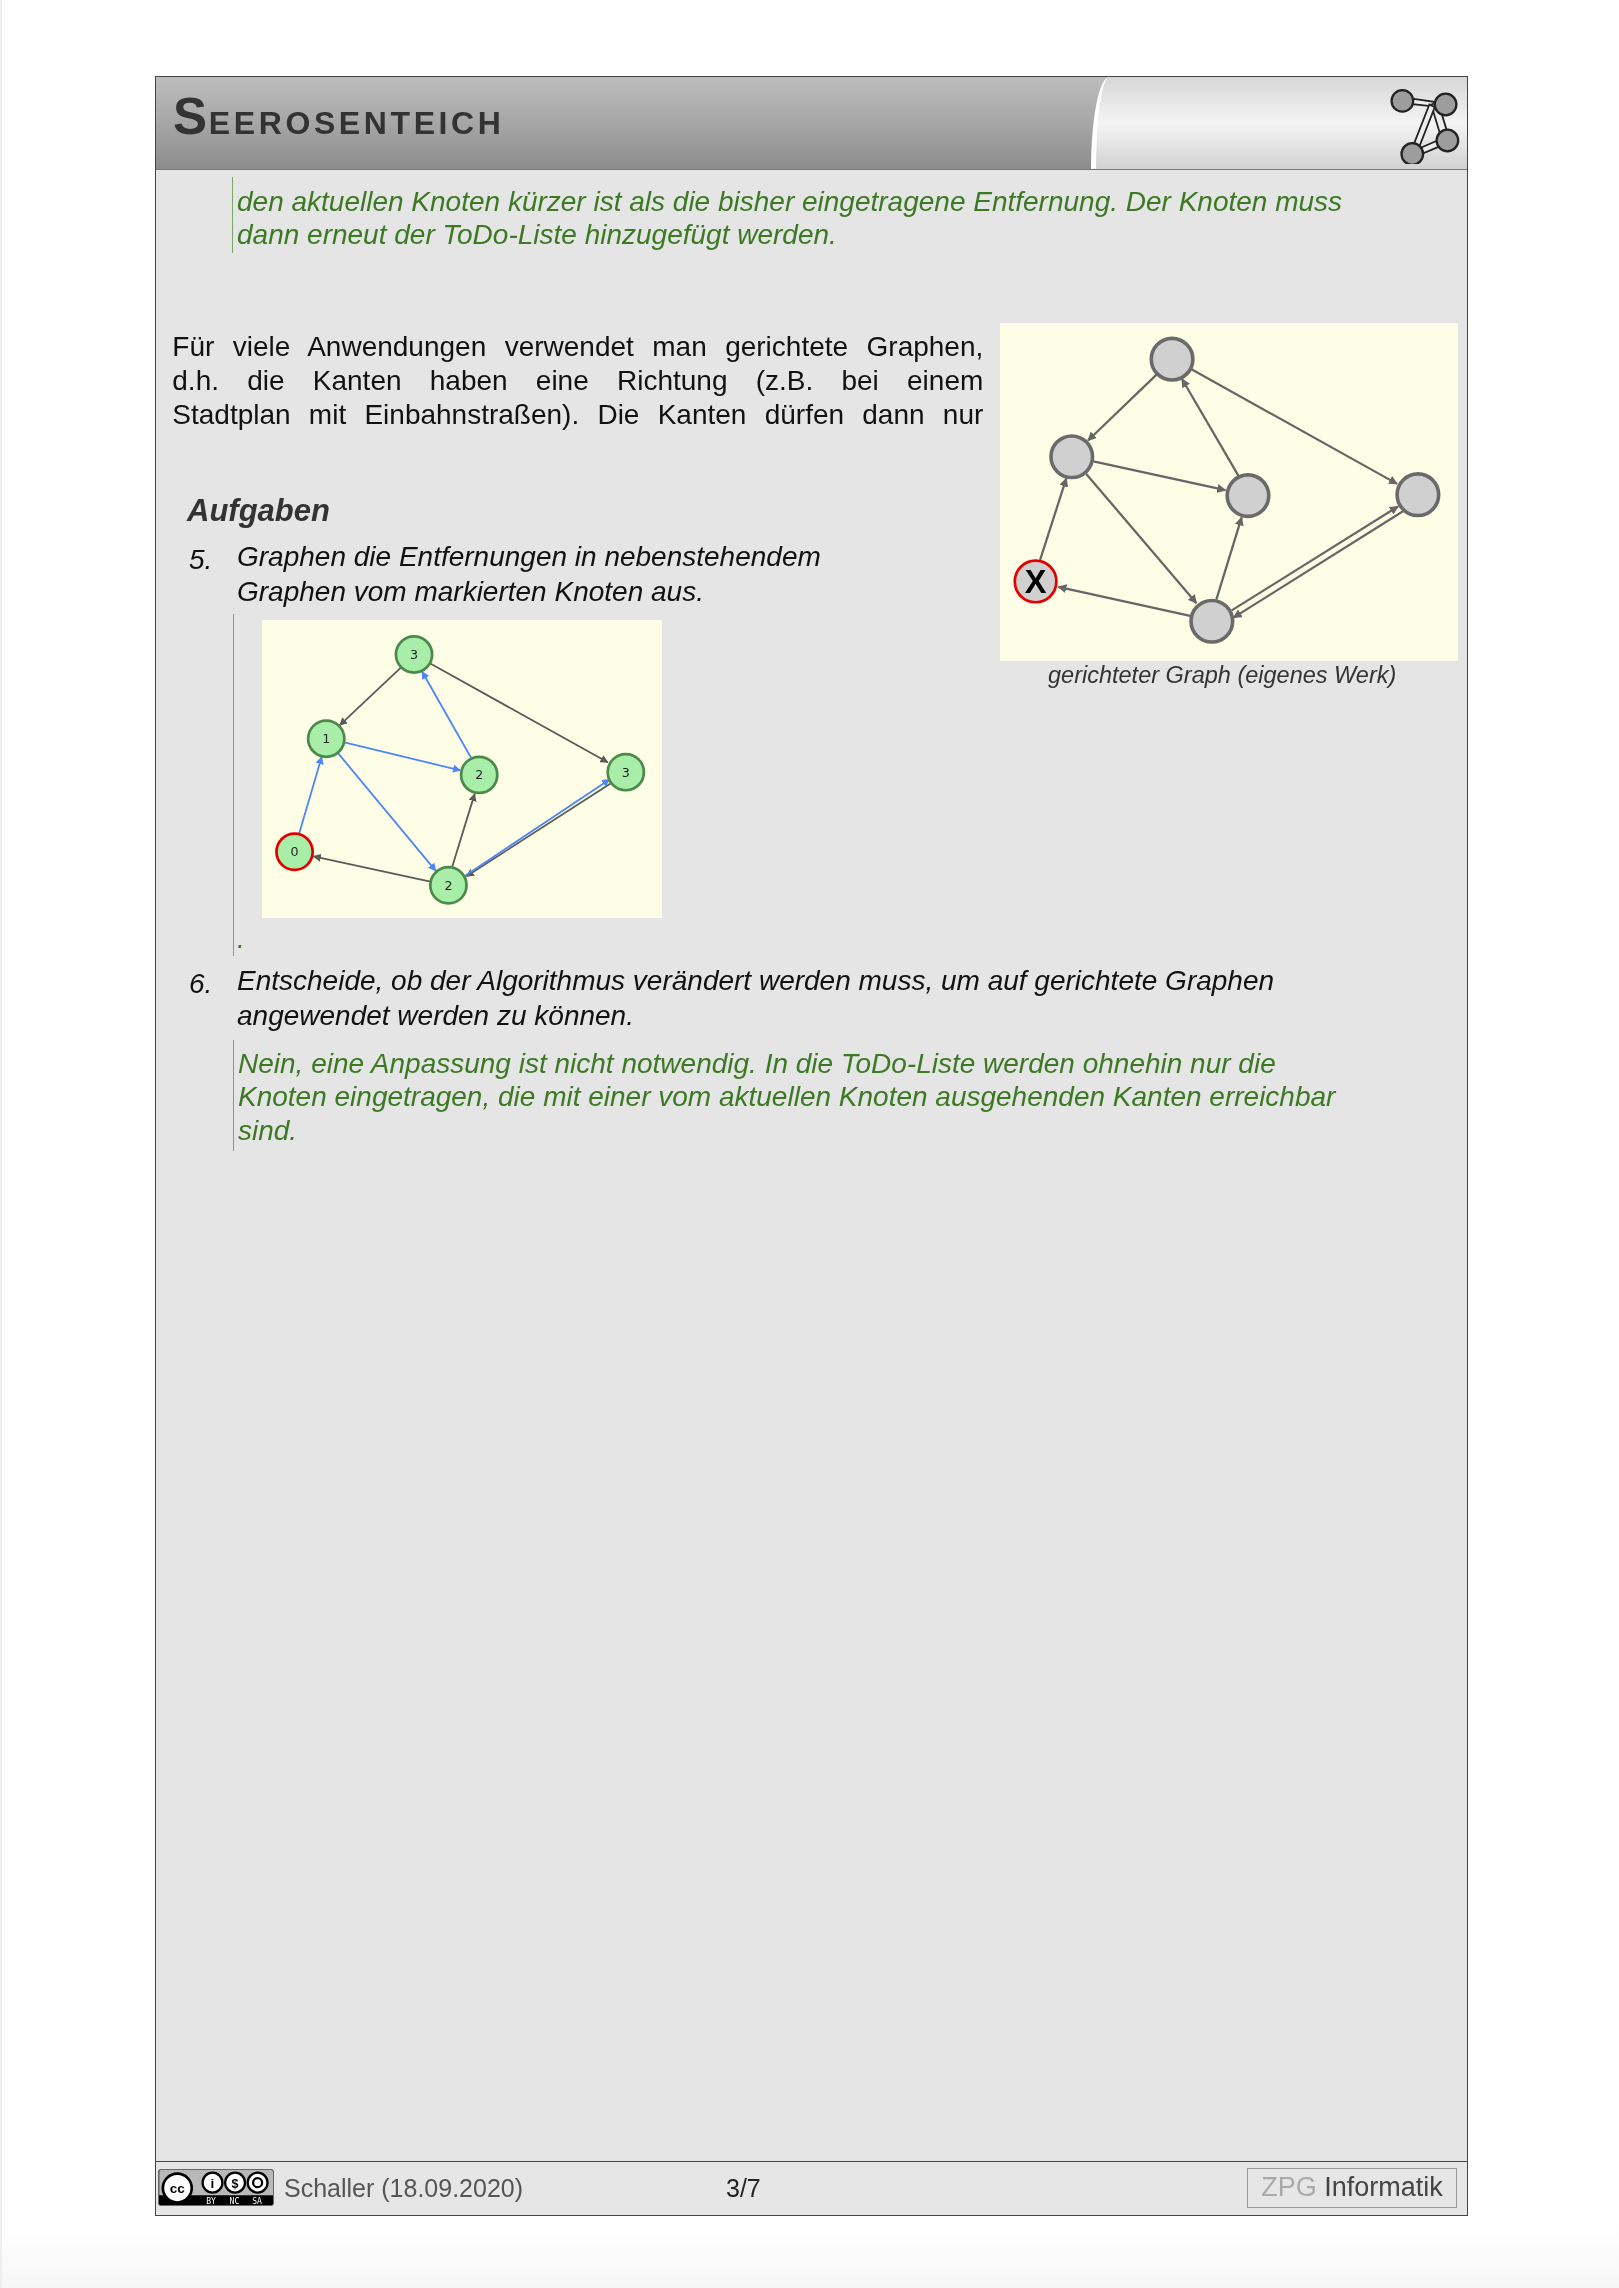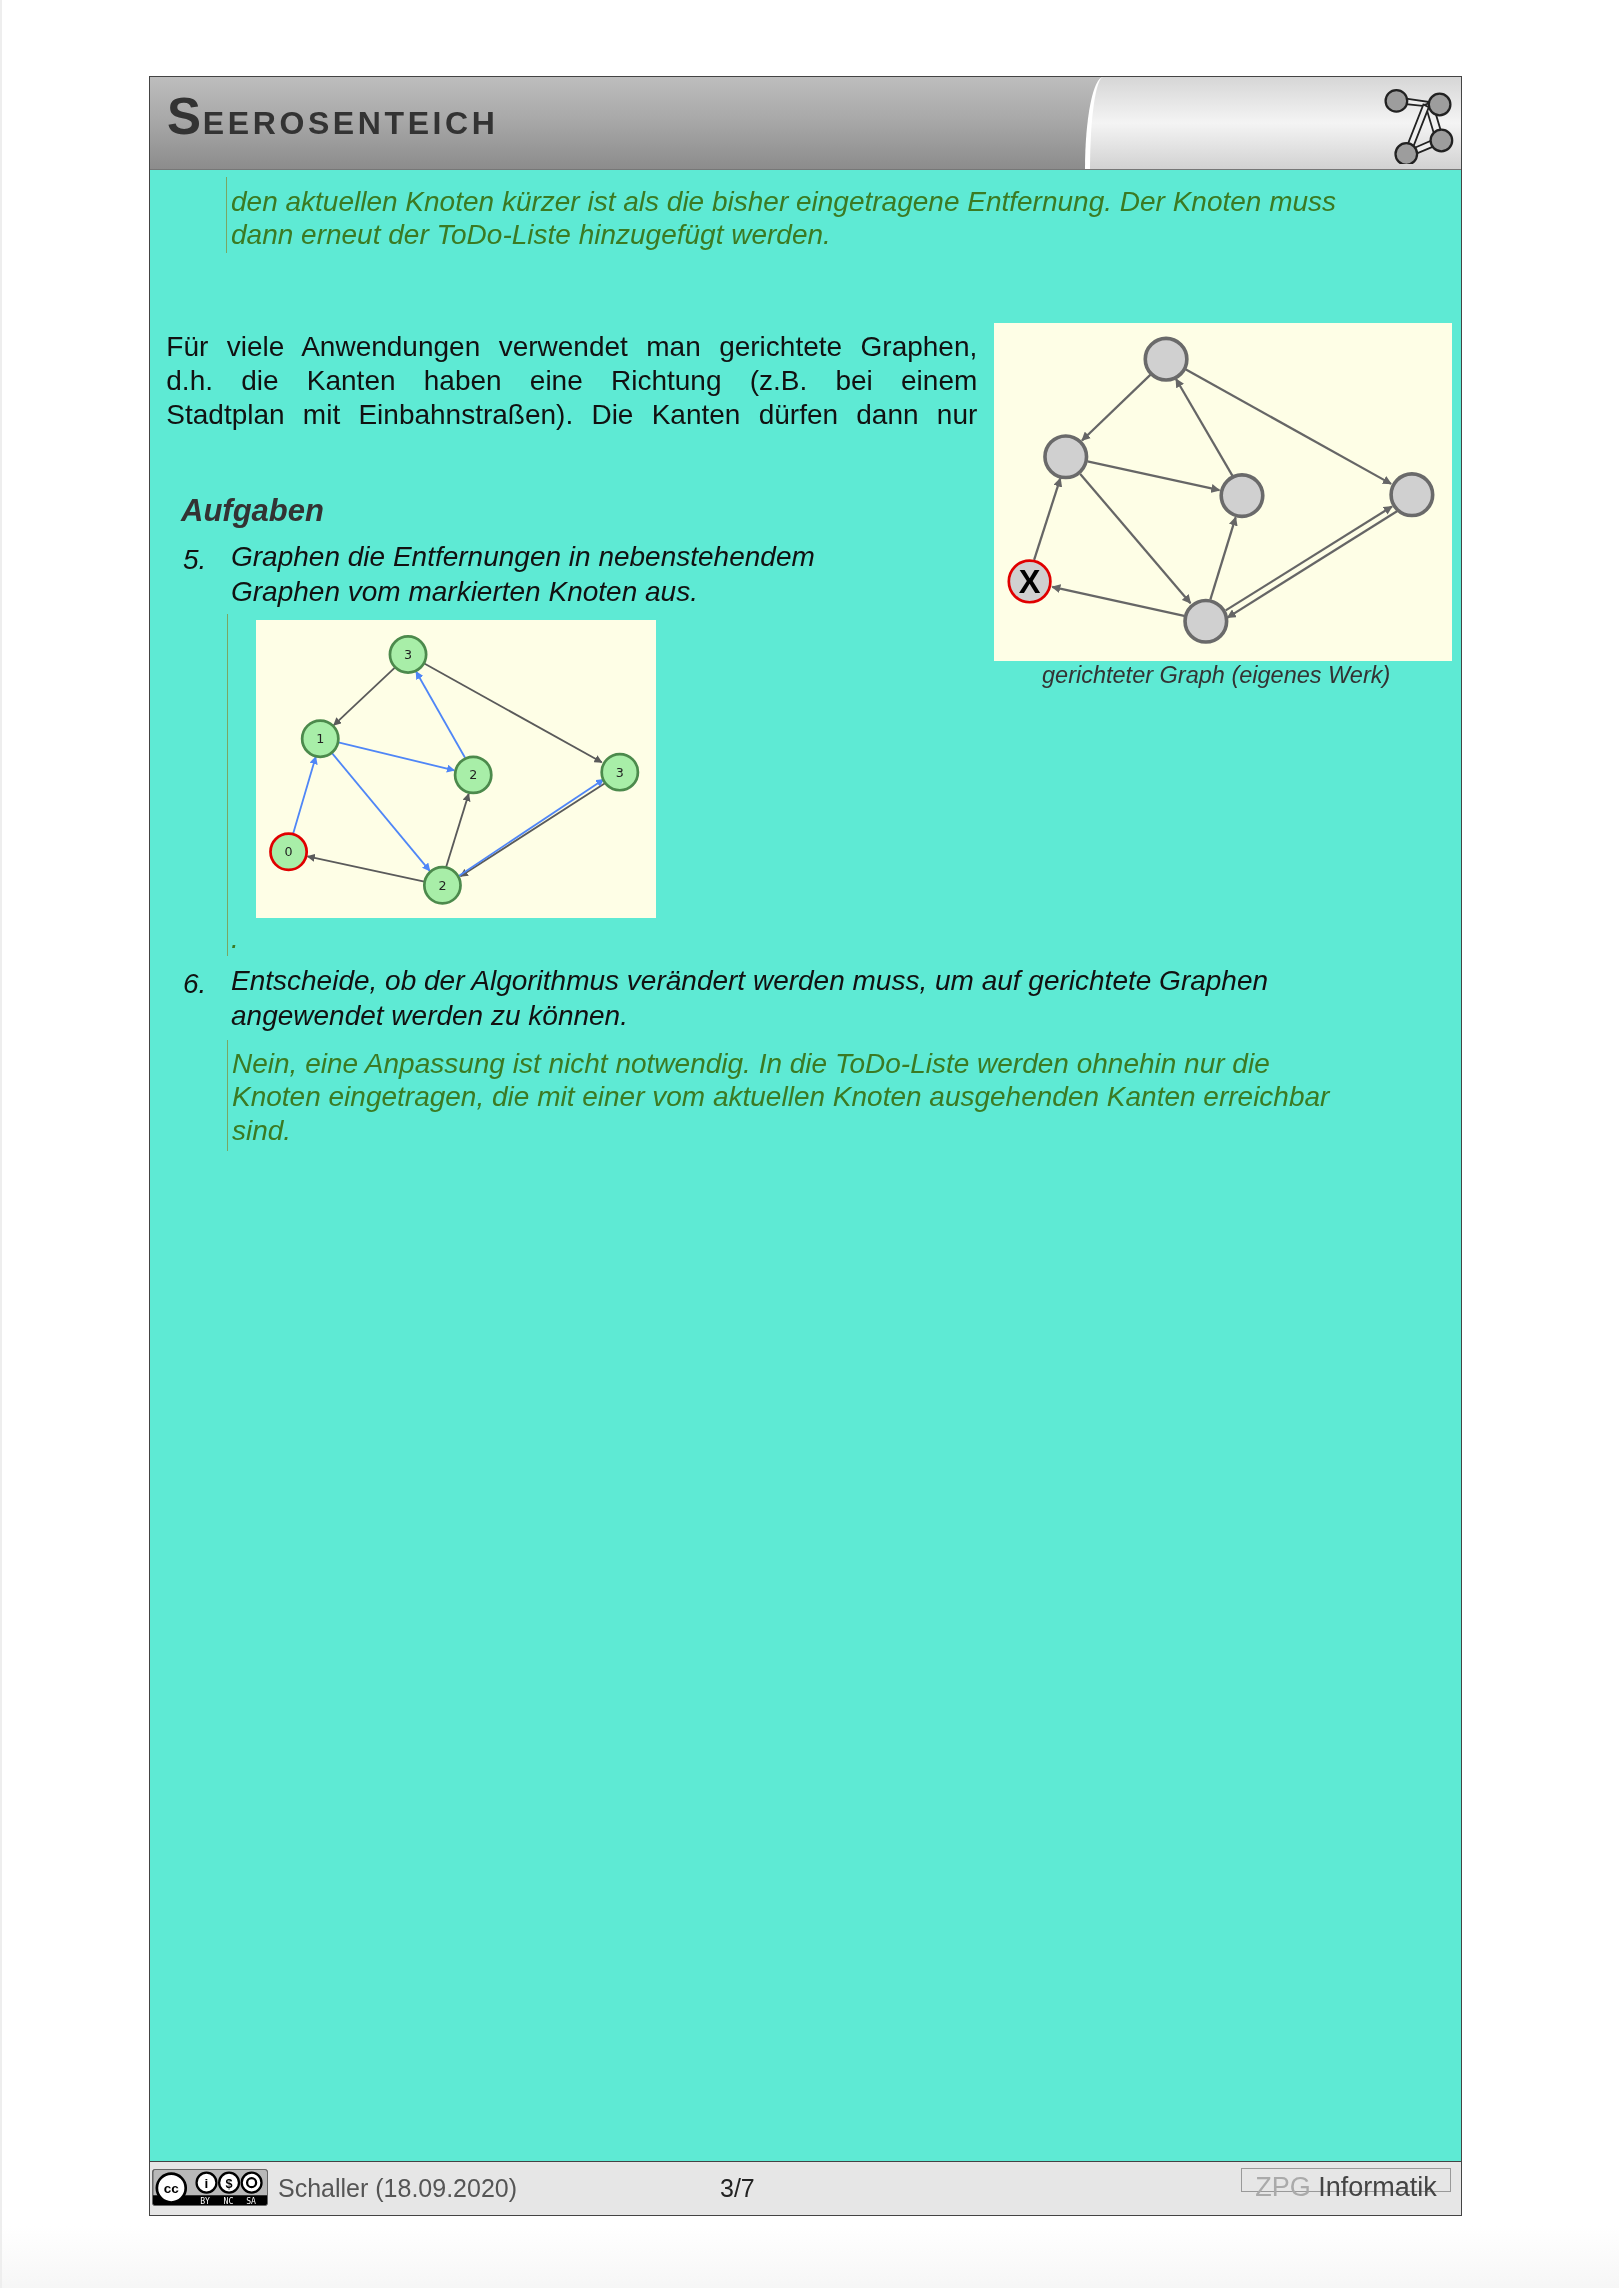--- a/index.html
+++ b/index.html
@@ -5,22 +5,22 @@
   html, body { margin:0; padding:0; }
   body {
     width:1619px; height:2289px; position:relative; overflow:hidden;
     background:#ffffff;
     font-family:"Liberation Sans", sans-serif;
     border-left:2.7px solid #eeeeee; box-sizing:border-box;
   }
   .bottom-fade { position:absolute; left:0; right:0; bottom:0; height:63px;
     background:linear-gradient(#ffffff,#f6f6f6); }
   .page {
-    position:absolute; left:147px; top:76px; width:1313px; height:2140px;
-    border:1.8px solid #444; box-sizing:border-box; background:#5eead4;
+    position:absolute; left:153px; top:76px; width:1313px; height:2140px;
+    border:1.8px solid #444; box-sizing:border-box; background:#e5e5e5;
   }
   .header {
     position:absolute; left:0; top:0; width:100%; height:92px;
     background:linear-gradient(#bdbdbd, #a9a9a9 45%, #8c8c8c);
     border-bottom:0.9px solid #777; overflow:hidden;
   }
   .header-right {
     position:absolute; left:935px; top:0; right:0; height:92px;
     background:linear-gradient(#d6d6d6, #f4f4f4 50%, #d2d2d2);
     border-left:5.4px solid #fff; border-top-left-radius:54px 271px;
@@ -53,21 +53,21 @@
   .caption { position:absolute; font-style:italic; font-size:23.5px; color:#333; white-space:nowrap; }
 
   .footer {
     position:absolute; left:0; bottom:0; width:100%; height:54px;
     background:#e6e6e6; border-top:1.8px solid #444; box-sizing:border-box;
   }
   .cc-badge { position:absolute; left:1.8px; top:7.2px; width:116px; height:37px;
     background:#000; border:0.9px solid #666; border-radius:2.7px; box-sizing:border-box; overflow:hidden; }
   .footer-author { position:absolute; left:128px; top:11.8px; font-size:25px; color:#555; }
   .footer-page { position:absolute; left:570px; top:11.8px; font-size:25px; color:#222; }
-  .zpg { position:absolute; left:1091px; top:6.3px; width:210px; height:24px;
+  .zpg { position:absolute; left:1091px; top:6.3px; width:210px; height:40px;
     border:1.8px solid #999; box-sizing:border-box; font-size:27px; line-height:36px; text-align:center; }
   .zpg .z { color:#aaaaaa; }
   .zpg .i { color:#444444; }
 </style>
 </head>
 <body>
 
 <div class="bottom-fade"></div>
 
 <div class="page">

